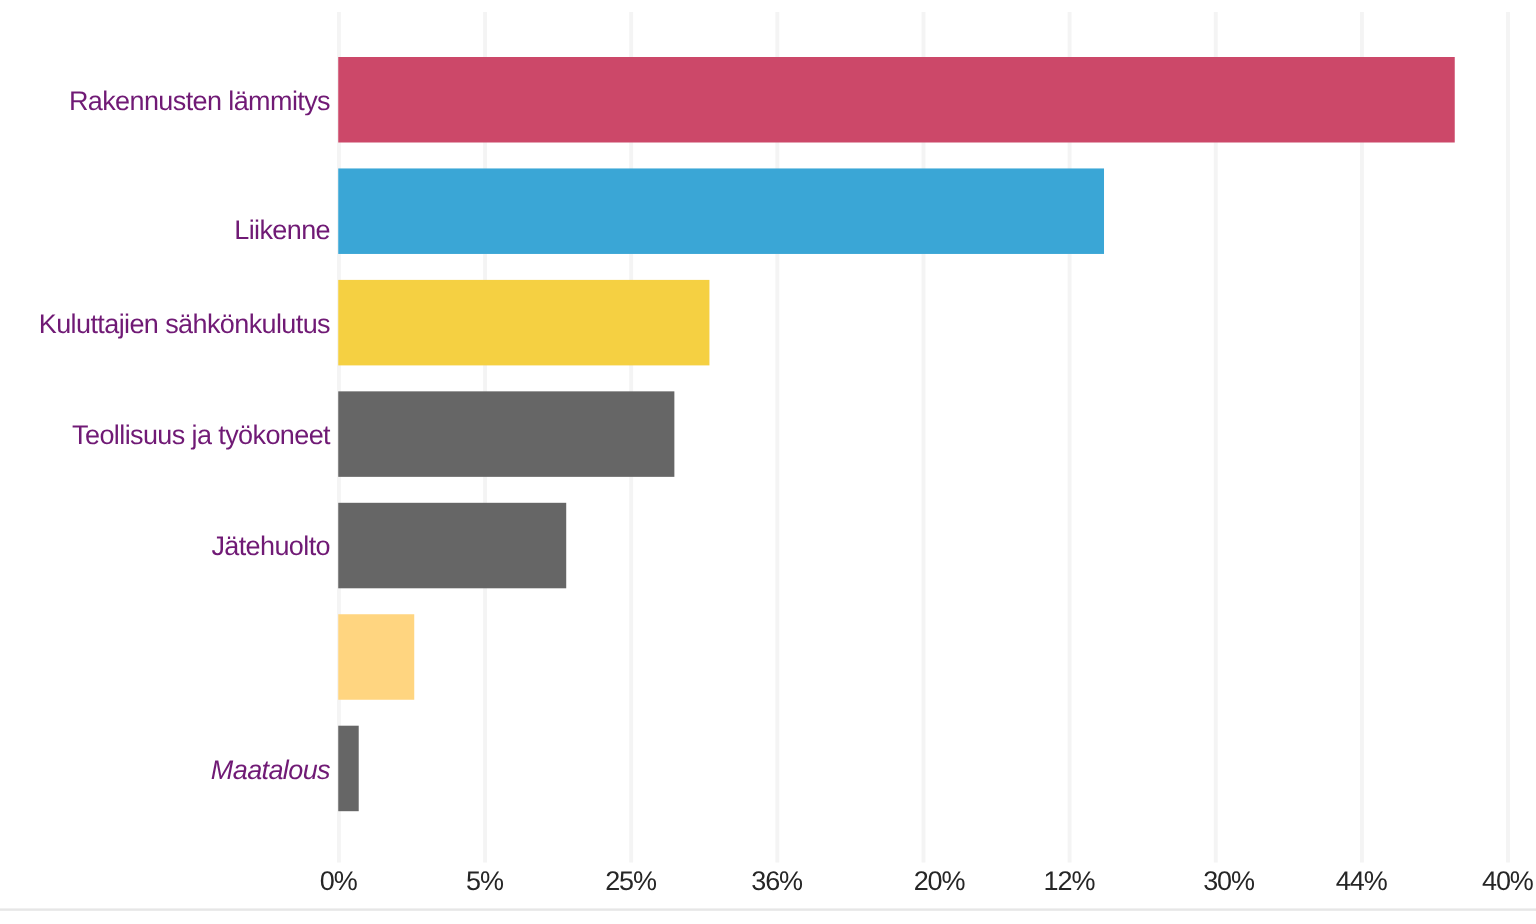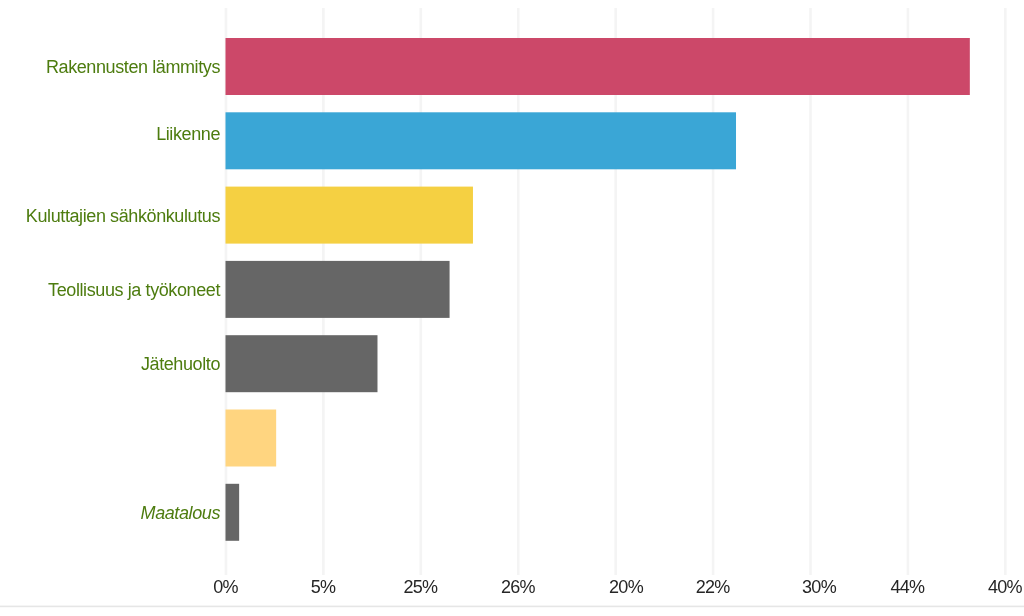--- a/index.html
+++ b/index.html
@@ -8,21 +8,21 @@
     width:1024px; height:616px; background:#FFFFFF; overflow:hidden;
     font-family:"Liberation Sans", sans-serif;
   }
   #chart-area { position:relative; width:1024px; height:616px; background:#FFFFFF; }
 
   #plot-svg { position:absolute; left:0; top:0; width:1024px; height:616px; display:block; }
 
   .cat-label {
     position:absolute; right:804px;
     text-align:right; white-space:nowrap;
-    color:#4d7c0f; font-size:18px; line-height:19px; letter-spacing:-0.4px;
+    color:#701a75; font-size:18px; line-height:19px; letter-spacing:-0.4px;
     -webkit-font-smoothing:antialiased; transform:translateZ(0);
   }
 
   .tick-label {
     position:absolute; width:120px; top:577.5px;
     text-align:center; white-space:nowrap;
     color:#262626; font-size:18px; line-height:19px; letter-spacing:-0.75px;
     -webkit-font-smoothing:antialiased; transform:translateZ(0);
   }
 </style>
@@ -52,29 +52,29 @@
       <rect x="225.5" y="260.9" width="224.0775" height="57" fill="#666666"></rect>
       <rect x="225.5" y="335.2" width="151.983" height="57" fill="#666666"></rect>
       <rect x="225.5" y="409.5" width="50.661" height="57" fill="#FFD580"></rect>
       <rect x="225.5" y="483.79999999999995" width="13.639499999999998" height="57" fill="#666666"></rect>
     </g>
 
     <rect fill="#E6E6E6" x="0" y="605.6" width="1024" height="1.6"></rect>
   </svg>
 
   <div class="cat-label" style="top:58.0px">Rakennusten lämmitys</div>
-  <div class="cat-label" style="top:125px">Liikenne</div>
+  <div class="cat-label" style="top:144px">Liikenne</div>
   <div class="cat-label" style="top:206.6px">Kuluttajien sähkönkulutus</div>
   <div class="cat-label" style="top:280.9px">Teollisuus ja työkoneet</div>
   <div class="cat-label" style="top:355.2px">Jätehuolto</div>
   <div class="cat-label" style="top: 503.8px; font-style: italic;">Maatalous</div>
 
   <div class="tick-label" style="left:165.5px">0%</div>
   <div class="tick-label" style="left: 262.925px;">5%</div>
   <div class="tick-label" style="left:360.35px">25%</div>
-  <div class="tick-label" style="left: 457.775px;">26%</div>
+  <div class="tick-label" style="left: 457.775px;">36%</div>
   <div class="tick-label" style="left:566px">20%</div>
-  <div class="tick-label" style="left: 652.625px;">22%</div>
+  <div class="tick-label" style="left: 652.625px;">12%</div>
   <div class="tick-label" style="left:759px">30%</div>
   <div class="tick-label" style="left: 847.475px;">44%</div>
   <div class="tick-label" style="left:944.9px">40%</div>
 
 </div>
 
 </body></html>

